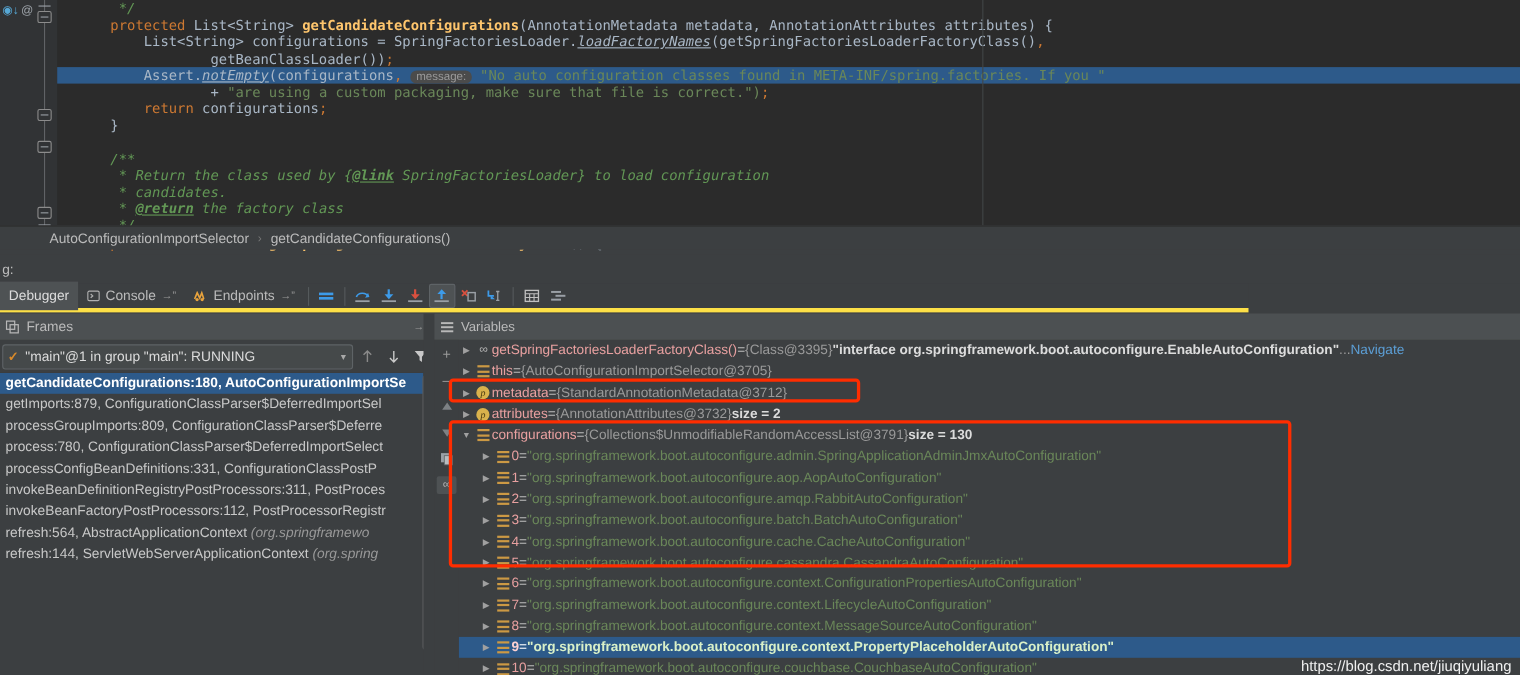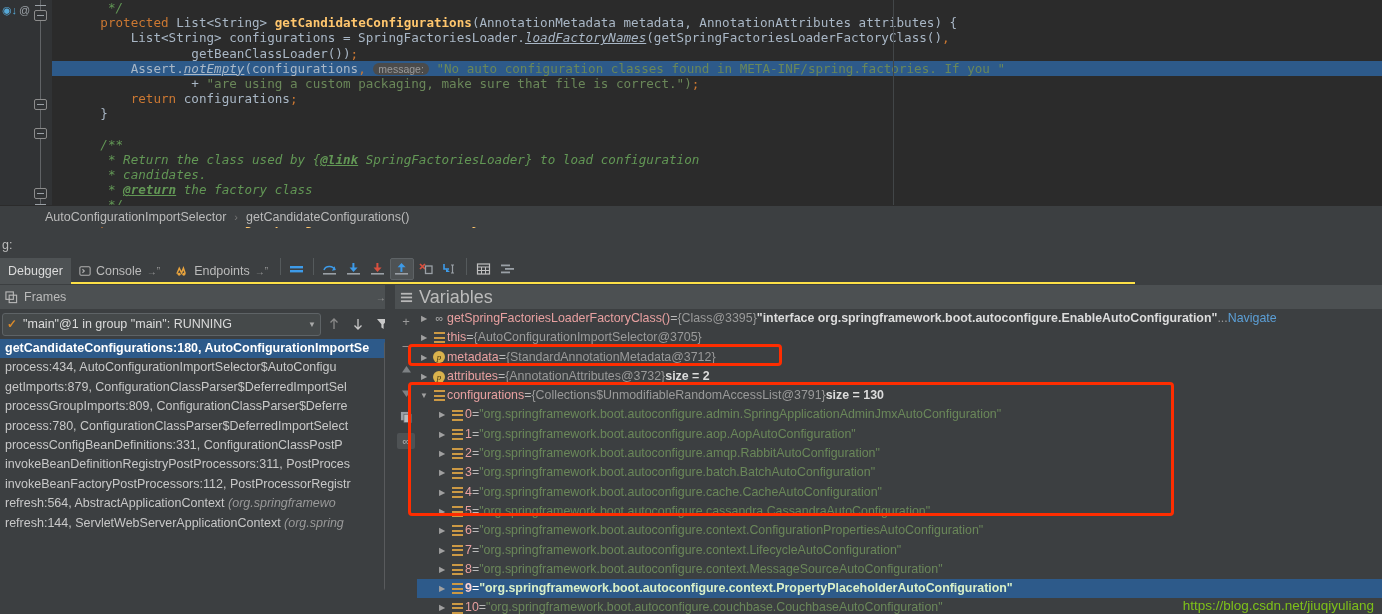--- a/index.html
+++ b/index.html
@@ -99,22 +99,22 @@
   }
   .spring-icon {
     width: 14px; height: 14px; position: relative; display: inline-block;
   }
   .tab-close { color: #9a9a9a; font-size: 13px; margin-left: 3px; cursor: default; }
   .tabbar-rest { flex: 1; height: 27px; background: #3c3f41; }
 
   
   .debug-toolbar {
     position: absolute; left: 0; top: 258px; width: 1135px; height: 26px;
-    background: #3c3f41; display: flex; align-items: flex-start;
-    border-bottom: 2px solid #fde047;
+    background: #3c3f41; display: flex; align-items: center;
+    border-bottom: 4px solid #fde047;
   }
   .tb-tab {
     display: flex; align-items: center; gap: 5px; height: 26px;
     padding: 0 8px; font-size: 12.5px; color: #bbbbbb;
   }
   .tb-tab.active { background: #4e5254; color: #dcdcdc; }
   .tb-pin { color: #9a9a9a; font-size: 10px; }
   .tb-sep { width: 1px; height: 17px; background: #555a5c; margin: 0 4px; }
   .tb-btn {
     width: 24px; height: 22px; display: flex; align-items: center;
@@ -163,21 +163,21 @@
     background: #3c3f41;
   }
 
   
   .vars-panel {
     position: absolute; left: 395px; top: 285px; width: 987px; height: 329px;
     background: #3c3f41;
   }
   .vars-header {
     height: 24px; background: #4c5052; display: flex; align-items: center;
-    gap: 6px; padding-left: 5px; color: #bbbbbb; font-size: 18px;
+    gap: 6px; padding-left: 5px; color: #bbbbbb; font-size: 12px;
   }
   .vars-body {
     position: absolute; left: 0; top: 24px; width: 987px; bottom: 0;
     background: #3c3f41;
   }
   .vars-side {
     position: absolute; left: 0; top: 0; width: 22px; height: 305px;
     background: #3c3f41; display: flex; flex-direction: column;
     align-items: center; padding-top: 4px; gap: 8px;
   }
@@ -221,21 +221,21 @@
   .vell { color: #9a9a9a; }
 
   
   .annot {
     position: absolute; border: 3px solid #ff2d00; border-radius: 4px;
     pointer-events: none;
   }
 
   .watermark {
     position: absolute; right: 8px; bottom: 1px;
-    color: #84cc16; font-size: 13.5px; opacity: .92;
+    color: #ffffff; font-size: 13.5px; opacity: .92;
   }
 
   svg { display: block; }
 </style>
 </head>
 <body>
 
 <div id="app">
 
   <div class="editor">
@@ -398,21 +398,20 @@
       </div>
       <div class="fbtn">
         <svg width="13" height="14" viewBox="0 0 13 14">
             <path d="M1 2h11L7.6 7.3V12L5.4 10.5V7.3z" fill="#c8c8c8"></path>
           </svg>
       </div>
     </div>
 
     <div class="frames-list" id="frames-list">
         <div class="frame-row sel"><span>getCandidateConfigurations:180, AutoConfigurationImportSe</span></div>
-        <div class="frame-row"><span>process:434, AutoConfigurationImportSelector$AutoConfigu</span></div>
         <div class="frame-row"><span>getImports:879, ConfigurationClassParser$DeferredImportSel</span></div>
         <div class="frame-row"><span>processGroupImports:809, ConfigurationClassParser$Deferre</span></div>
         <div class="frame-row"><span>process:780, ConfigurationClassParser$DeferredImportSelect</span></div>
         <div class="frame-row"><span>processConfigBeanDefinitions:331, ConfigurationClassPostP</span></div>
         <div class="frame-row"><span>invokeBeanDefinitionRegistryPostProcessors:311, PostProces</span></div>
         <div class="frame-row"><span>invokeBeanFactoryPostProcessors:112, PostProcessorRegistr</span></div>
         <div class="frame-row"><span>refresh:564, AbstractApplicationContext </span><span class="frame-pkg">(org.springframewo</span></div>
         <div class="frame-row"><span>refresh:144, ServletWebServerApplicationContext </span><span class="frame-pkg">(org.spring</span></div>
       </div>
     <div class="frames-scroll"></div>

